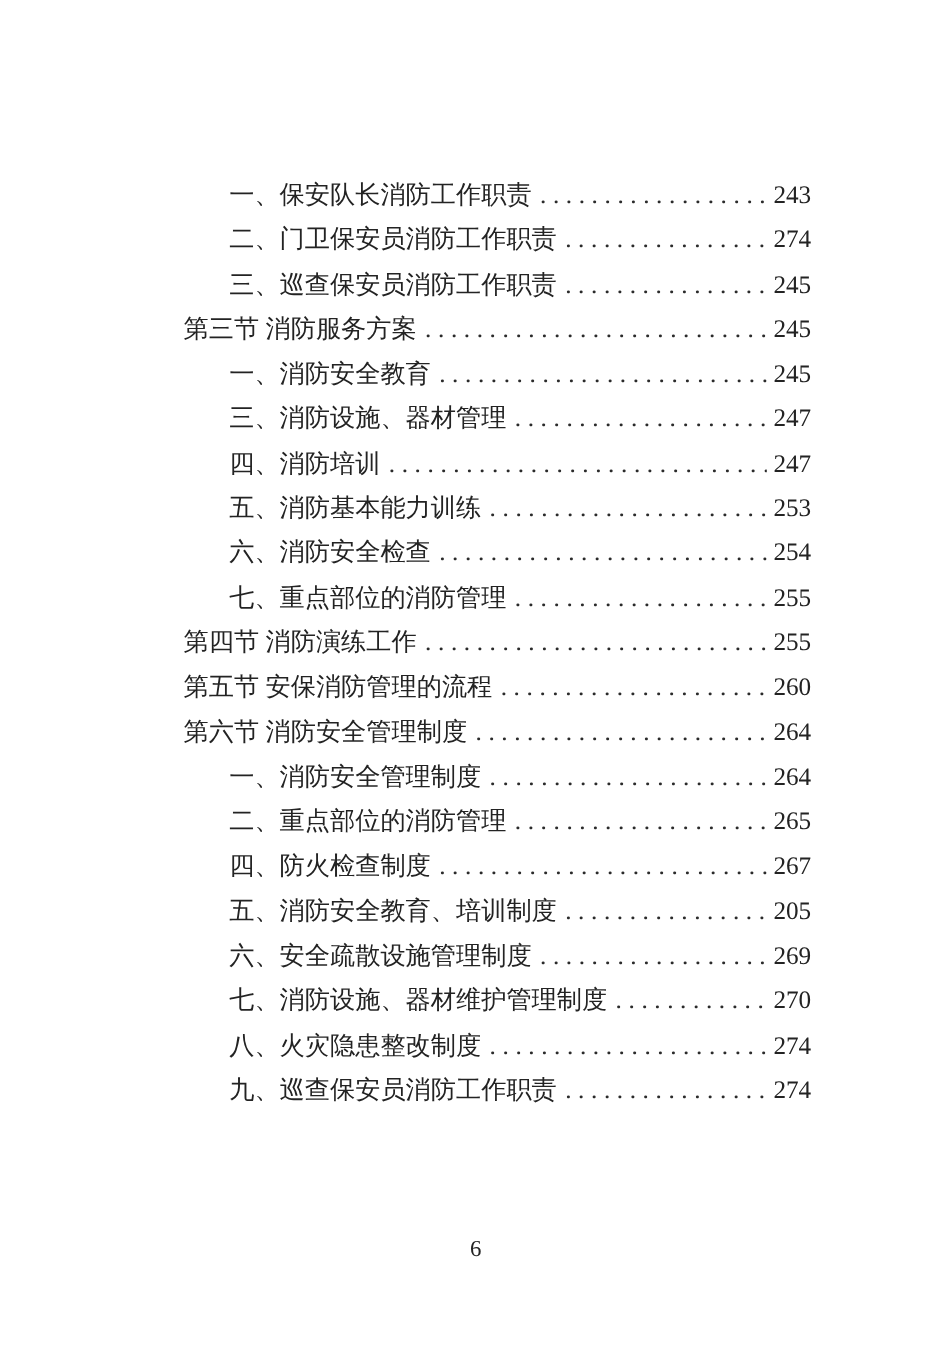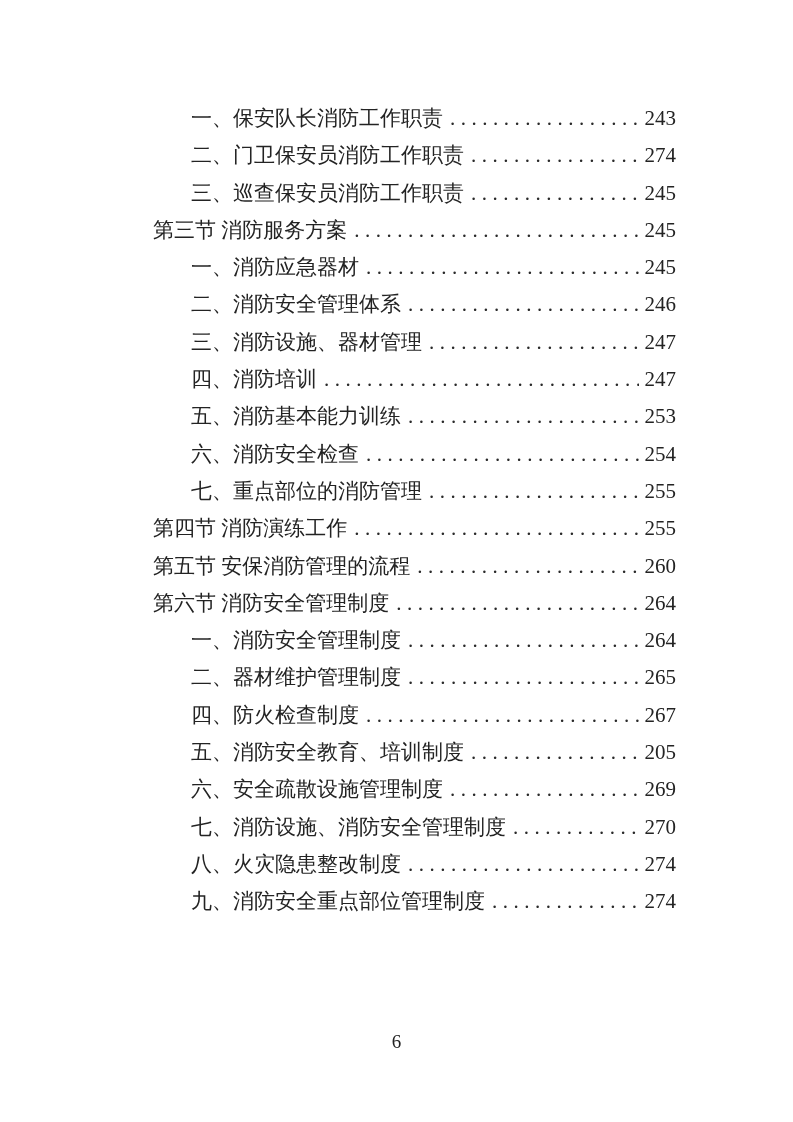--- a/index.html
+++ b/index.html
@@ -28,20 +28,21 @@
     height: 37.3px;
     line-height: 37.3px;
     font-size: 21px;
     white-space: nowrap;
   }
   .toc-row.section { margin-left: 153px; }
   .toc-row.sub     { margin-left: 191px; }
   .toc-label {
     white-space: pre;
     flex: 0 0 auto;
+    margin-top: 44px;
   }
   .toc-dots {
     flex: 1 1 auto;
     overflow: hidden;
     white-space: nowrap;
     margin-left: 7px;
     letter-spacing: 5.5px;
     color: #2a2a2a;
   }
   .toc-dots::before {
@@ -82,28 +83,23 @@
     <span class="toc-label">三、巡查保安员消防工作职责</span>
     <span class="toc-dots"></span>
     <span class="toc-page">245</span>
   </div>
       <div class="toc-row section">
     <span class="toc-label">第三节 消防服务方案</span>
     <span class="toc-dots"></span>
     <span class="toc-page">245</span>
   </div>
       <div class="toc-row sub">
-    <span class="toc-label">一、消防应急器材</span>
+    <span class="toc-label">一、消防安全教育</span>
     <span class="toc-dots"></span>
     <span class="toc-page">245</span>
-  </div>
-      <div class="toc-row sub">
-    <span class="toc-label">二、消防安全管理体系</span>
-    <span class="toc-dots"></span>
-    <span class="toc-page">246</span>
   </div>
       <div class="toc-row sub">
     <span class="toc-label">三、消防设施、器材管理</span>
     <span class="toc-dots"></span>
     <span class="toc-page">247</span>
   </div>
       <div class="toc-row sub">
     <span class="toc-label">四、消防培训</span>
     <span class="toc-dots"></span>
     <span class="toc-page">247</span>
@@ -137,51 +133,51 @@
     <span class="toc-label">第六节 消防安全管理制度</span>
     <span class="toc-dots"></span>
     <span class="toc-page">264</span>
   </div>
       <div class="toc-row sub">
     <span class="toc-label">一、消防安全管理制度</span>
     <span class="toc-dots"></span>
     <span class="toc-page">264</span>
   </div>
       <div class="toc-row sub">
-    <span class="toc-label">二、器材维护管理制度</span>
+    <span class="toc-label">二、重点部位的消防管理</span>
     <span class="toc-dots"></span>
     <span class="toc-page">265</span>
   </div>
       <div class="toc-row sub">
     <span class="toc-label">四、防火检查制度</span>
     <span class="toc-dots"></span>
     <span class="toc-page">267</span>
   </div>
       <div class="toc-row sub">
     <span class="toc-label">五、消防安全教育、培训制度</span>
     <span class="toc-dots"></span>
     <span class="toc-page">205</span>
   </div>
       <div class="toc-row sub">
     <span class="toc-label">六、安全疏散设施管理制度</span>
     <span class="toc-dots"></span>
     <span class="toc-page">269</span>
   </div>
       <div class="toc-row sub">
-    <span class="toc-label">七、消防设施、消防安全管理制度</span>
+    <span class="toc-label">七、消防设施、器材维护管理制度</span>
     <span class="toc-dots"></span>
     <span class="toc-page">270</span>
   </div>
       <div class="toc-row sub">
     <span class="toc-label">八、火灾隐患整改制度</span>
     <span class="toc-dots"></span>
     <span class="toc-page">274</span>
   </div>
       <div class="toc-row sub">
-    <span class="toc-label">九、消防安全重点部位管理制度</span>
+    <span class="toc-label">九、巡查保安员消防工作职责</span>
     <span class="toc-dots"></span>
     <span class="toc-page">274</span>
   </div>
     </div>
   <div class="footer">
     <span>6</span>
   </div>
 </div>
 
 </body></html>

